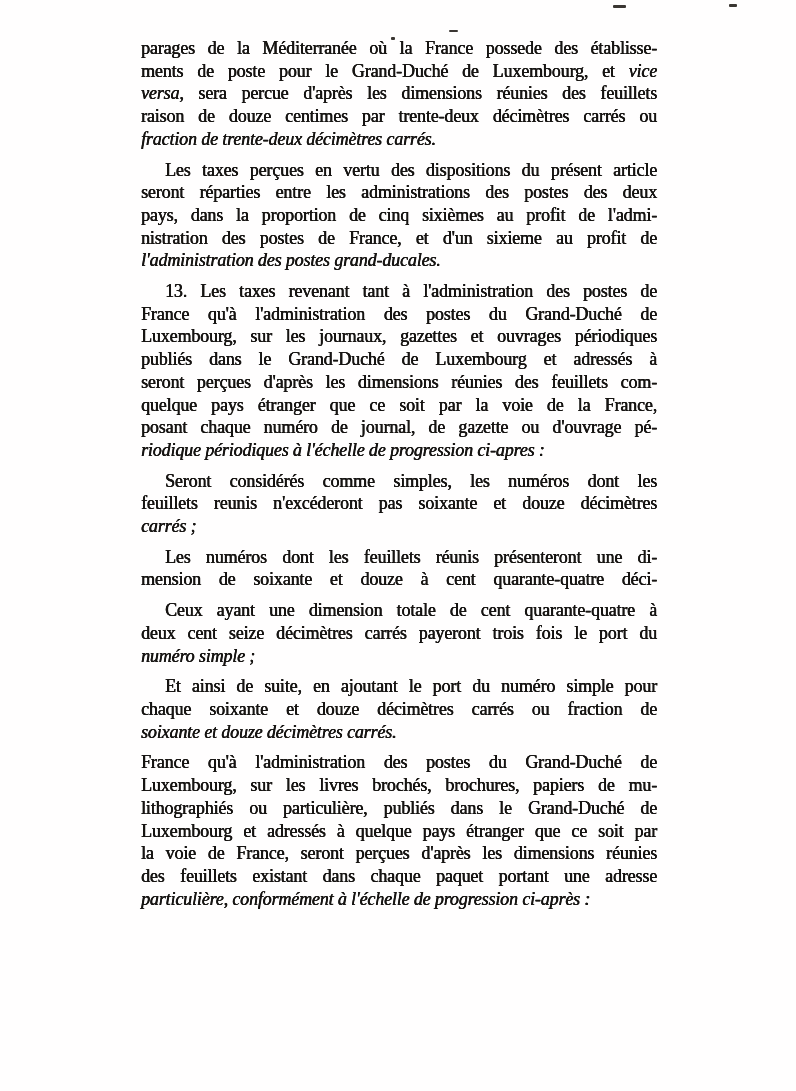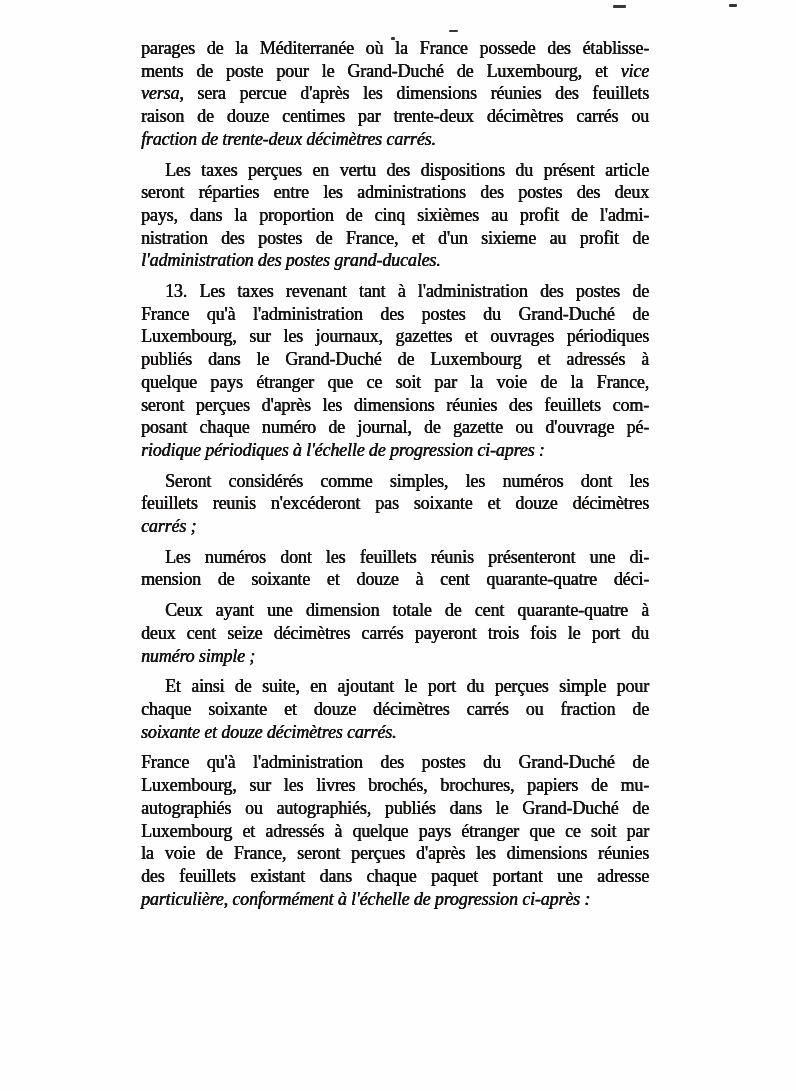--- a/index.html
+++ b/index.html
@@ -16,21 +16,21 @@
     font-family: "Liberation Serif", "DejaVu Serif", serif;
     color: #171513;
   }
   .text-block {
     position: absolute;
     left: 141px;
     top: 37px;
     width: 524px;
   }
   .paragraph {
-    margin: 0 16px 8px 0;
+    margin: 0 8px 8px 0;
     padding: 0;
   }
   .line {
     display: block;
     font-size: 18px;
     line-height: 22.7px;
     letter-spacing: -0.15px;
     text-align: justify;
     text-align-last: justify;
     text-shadow: 0.4px 0 0 currentColor, 0 0.3px 0 currentColor;
@@ -69,48 +69,48 @@
         <span class="line">seront réparties entre les administrations des postes des deux</span>
         <span class="line">pays, dans la proportion de cinq sixièmes au profit de l'admi-</span>
         <span class="line">nistration des postes de France, et d'un sixieme au profit de</span>
         <span class="line last">l'administration des postes grand-ducales.</span>
       </div>
       <div class="paragraph indent">
         <span class="line first">13. Les taxes revenant tant à l'administration des postes de</span>
         <span class="line">France qu'à l'administration des postes du Grand-Duché de</span>
         <span class="line">Luxembourg, sur les journaux, gazettes et ouvrages périodiques</span>
         <span class="line">publiés dans le Grand-Duché de Luxembourg et adressés à</span>
+        <span class="line">seront perçues d'après les dimensions réunies des feuillets com-</span>
         <span class="line">quelque pays étranger que ce soit par la voie de la France,</span>
-        <span class="line">seront perçues d'après les dimensions réunies des feuillets com-</span>
         <span class="line">posant chaque numéro de journal, de gazette ou d'ouvrage pé-</span>
         <span class="line last">riodique périodiques à l'échelle de progression ci-apres :</span>
       </div>
       <div class="paragraph indent">
         <span class="line first">Seront considérés comme simples, les numéros dont les</span>
         <span class="line">feuillets reunis n'excéderont pas soixante et douze décimètres</span>
         <span class="line last">carrés ;</span>
       </div>
       <div class="paragraph indent">
         <span class="line first">Les numéros dont les feuillets réunis présenteront une di-</span>
         <span class="line">mension de soixante et douze à cent quarante-quatre déci-</span>
       </div>
       <div class="paragraph indent">
         <span class="line first">Ceux ayant une dimension totale de cent quarante-quatre à</span>
         <span class="line">deux cent seize décimètres carrés payeront trois fois le port du</span>
         <span class="line last">numéro simple ;</span>
       </div>
       <div class="paragraph indent">
-        <span class="line first">Et ainsi de suite, en ajoutant le port du perçues simple pour</span>
+        <span class="line first">Et ainsi de suite, en ajoutant le port du numéro simple pour</span>
         <span class="line">chaque soixante et douze décimètres carrés ou fraction de</span>
         <span class="line last">soixante et douze décimètres carrés.</span>
       </div>
       <div class="paragraph indent">
         <span class="line">France qu'à l'administration des postes du Grand-Duché de</span>
         <span class="line">Luxembourg, sur les livres brochés, brochures, papiers de mu-</span>
-        <span class="line">autographiés ou autographiés, publiés dans le Grand-Duché de</span>
+        <span class="line">lithographiés ou particulière, publiés dans le Grand-Duché de</span>
         <span class="line">Luxembourg et adressés à quelque pays étranger que ce soit par</span>
         <span class="line">la voie de France, seront perçues d'après les dimensions réunies</span>
         <span class="line">des feuillets existant dans chaque paquet portant une adresse</span>
         <span class="line last">particulière, conformément à l'échelle de progression ci-après :</span>
       </div>
     </div>
   <div id="artifacts">
       <div class="speck" style="left: 391px; top: 37px; width: 4px; height: 3px;"></div>
       <div class="speck" style="left: 449px; top: 30px; width: 9px; height: 2px;"></div>
       <div class="speck" style="left: 613px; top: 5px; width: 13px; height: 3px;"></div>

